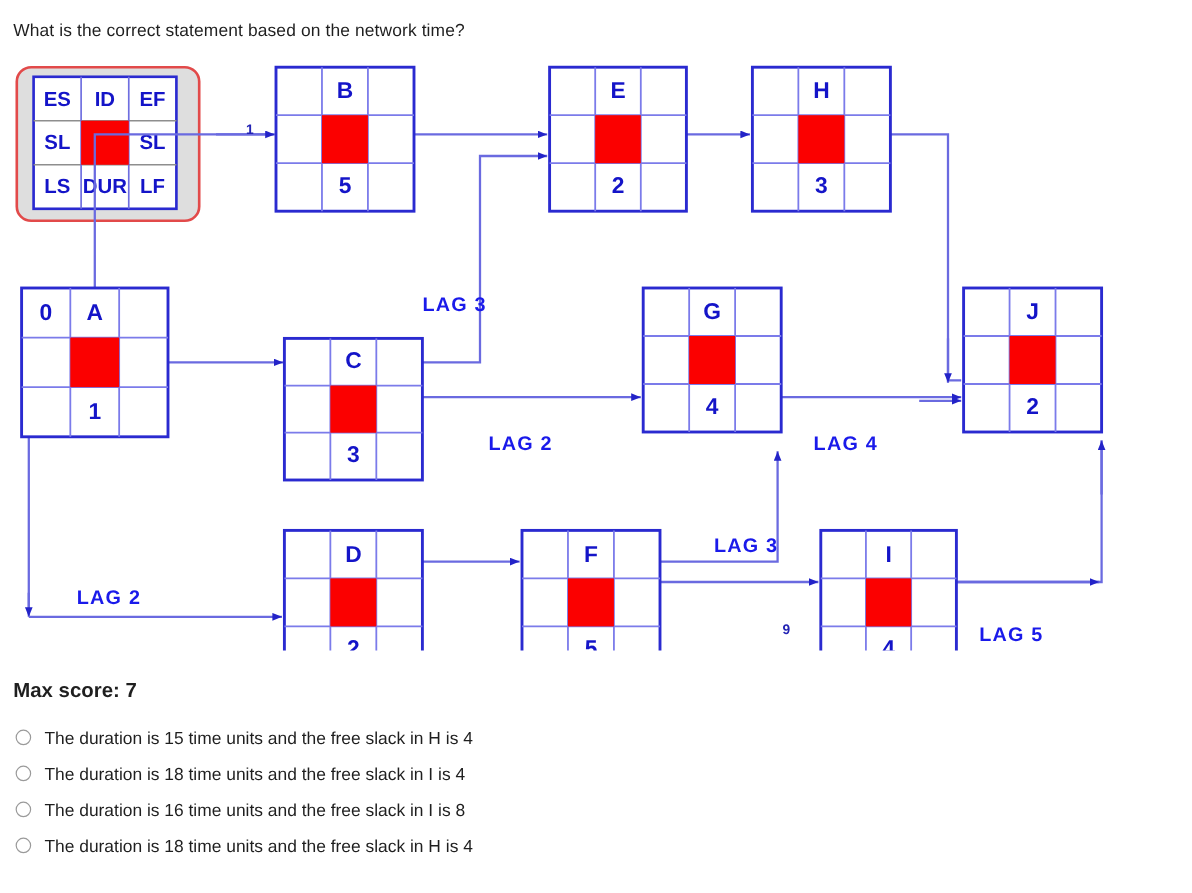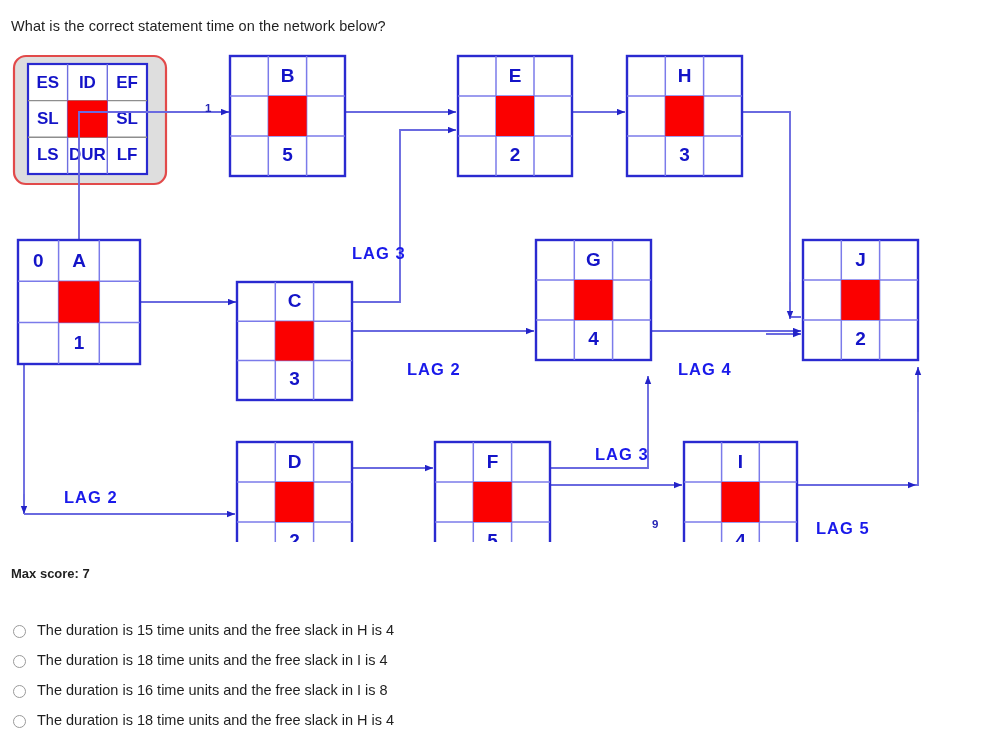--- a/index.html
+++ b/index.html
@@ -20,33 +20,33 @@
     letter-spacing:0.1px;
   }
   #diagram-wrap{
     position:absolute;
     left:0; top:42px;
     width:993px; height:500px;text-align:right;
   }
   #max-score{
     position:absolute;
     left:11px; top:566px;
-    font-size:13px;
+    font-size:17px;
     font-weight:bold;
     color:#1f1f1f;
     text-align:right;
   }
   #options{
     position:absolute;
     left:11px; top:608px;
     width:700px;
   }
   .option-row{
     display:flex;
-    align-items:flex-end;
+    align-items:flex-start;
     height:30px;
   }
   .radio{
     width:13px;height:13px;
     border:1px solid #9a9a9a;
     border-radius:50%;
     background:#fff;
     flex:0 0 auto;
     margin-right:11px;
     margin-left:2px;
@@ -92,21 +92,21 @@
     font-family:"Liberation Sans", sans-serif;
     font-size:17px;
     font-weight:bold;
     text-anchor:middle;
     dominant-baseline:middle;
   }
 </style>
 </head>
 <body>
 
-<div id="question-text">What is the correct statement time on the network below?</div>
+<div id="question-text">What is the correct statement based on the network time?</div>
 
 <div id="diagram-wrap">
   <svg width="993" height="500" viewBox="0 0 993 500" xmlns="http://www.w3.org/2000/svg">
     <defs>
       <marker id="arrow" markerWidth="9" markerHeight="9" refX="8" refY="3.2" orient="auto" markerUnits="userSpaceOnUse">
         <path d="M0,0 L8,3.2 L0,6.4 z" fill="#2323c8"></path>
       </marker>
     </defs>
 
     <g>

